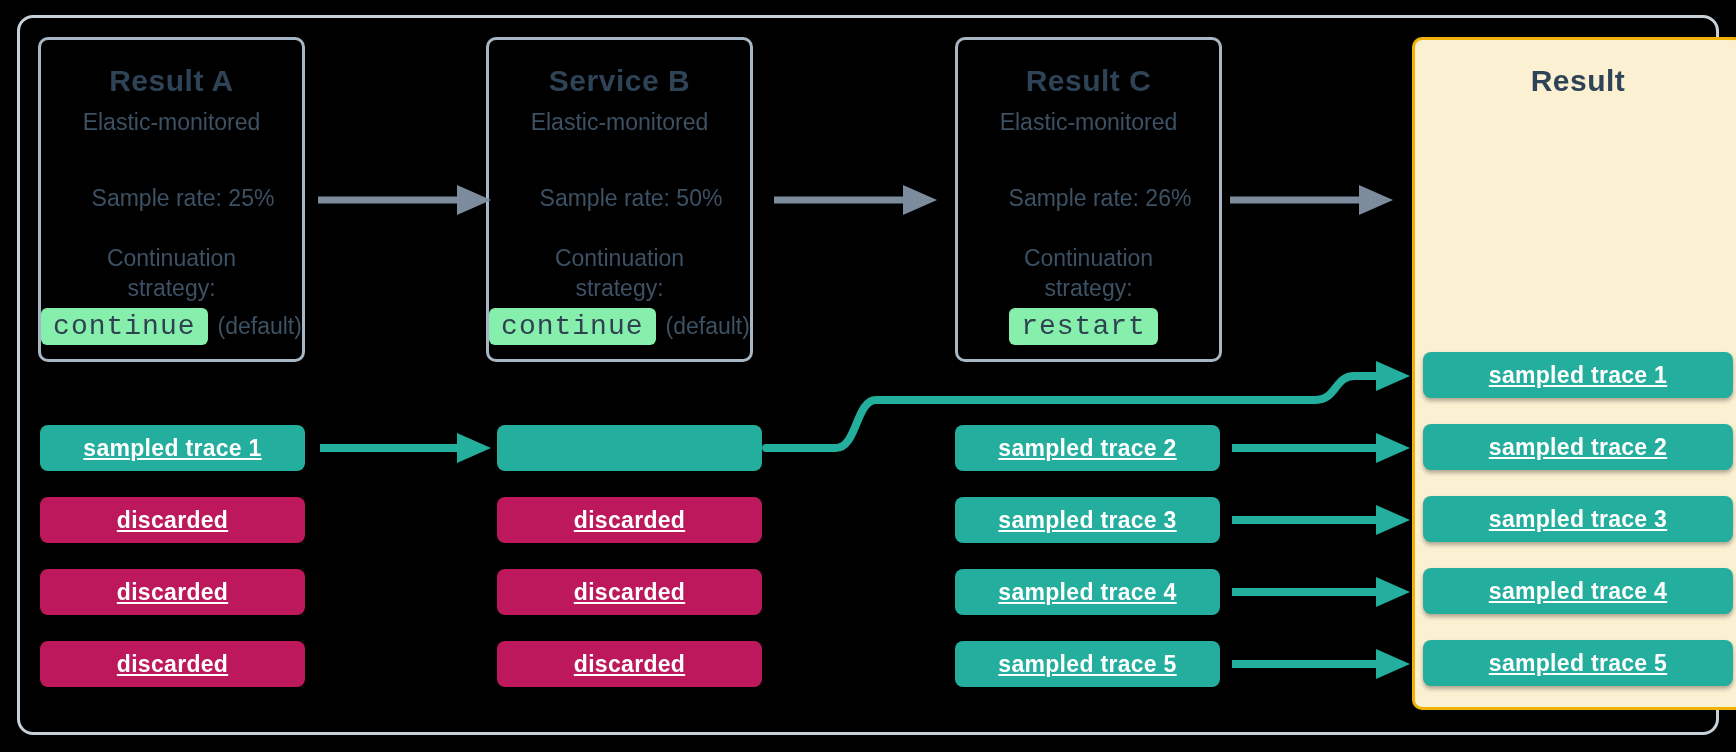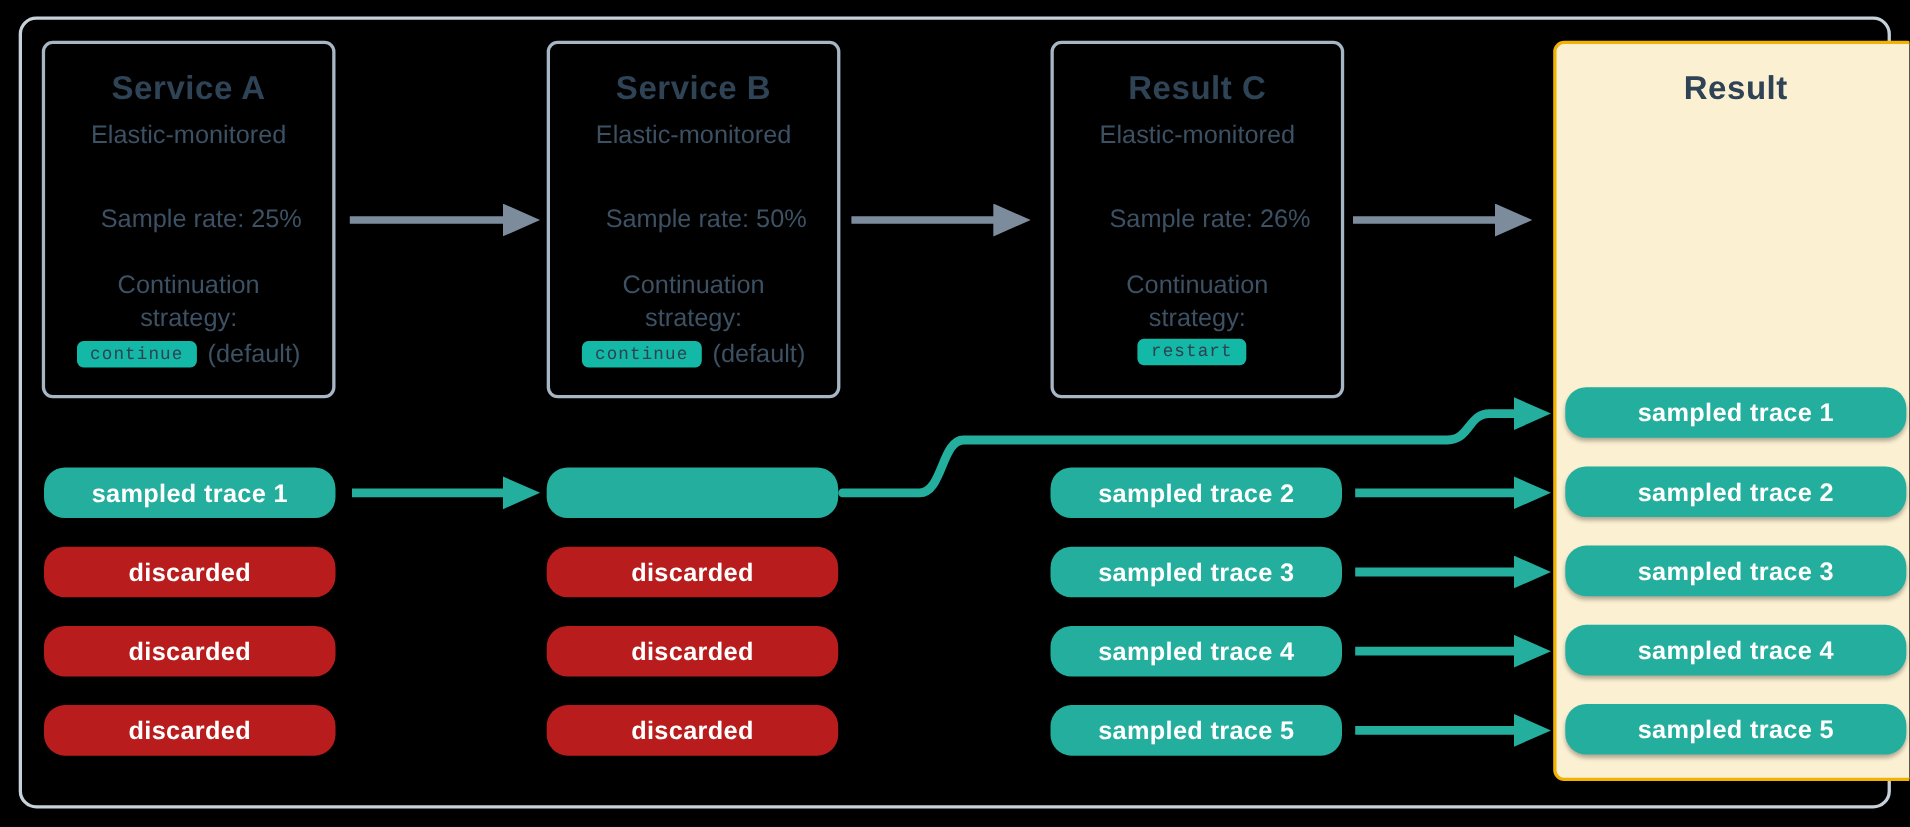--- a/index.html
+++ b/index.html
@@ -9,59 +9,60 @@
   }
   .outer-frame{
     position:absolute;left:17px;top:15px;width:1702px;height:720px;
     border:3px solid #c6d1d9;border-radius:16px;box-sizing:border-box;
   }
   
   .service-box{
     position:absolute;top:37px;width:267px;height:325px;box-sizing:border-box;
     border:3px solid #a7b6c4;border-radius:10px;text-align:center;color:#3d5164;
   }
-  #box-a{left:38px}#box-b{left:497px}#box-c{left:955px}
+  #box-a{left:38px}#box-b{left:486px}#box-c{left:955px}
   .service-box .title{margin-top:24px;font-size:30px;font-weight:bold;color:#2f4356;letter-spacing:.5px;}
   .service-box .subtitle{margin-top:11px;font-size:23px;}
   .service-box .rate{margin-top:49px;font-size:23px;padding-left:23px;}
   .service-box .strategy{margin-top:31px;font-size:23px;line-height:30px;}
   .strategy-row{margin-top:5px;display:flex;justify-content:center;align-items:center;gap:10px;font-size:23px;}
   .code-chip{
-    background:#14b8a6;color:#2e4252;font-family:"Liberation Mono","DejaVu Sans Mono",monospace;
-    font-size:16px;padding:3px 12px;border-radius:6px;letter-spacing:1px;
+    background:#86efac;color:#2e4252;font-family:"Liberation Mono","DejaVu Sans Mono",monospace;
+    font-size:28px;padding:3px 12px;border-radius:6px;letter-spacing:1px;
   }
   
   .result-panel{
     position:absolute;left:1412px;top:37px;width:332px;height:673px;box-sizing:border-box;
     background:#fcf0d2;border:3px solid #f2b203;border-radius:10px;text-align:center;
   }
   .result-panel .title{margin-top:24px;font-size:30px;font-weight:bold;color:#2f4356;letter-spacing:.5px;}
   .result-traces{position:absolute;left:8px;right:8px;top:312px;display:flex;flex-direction:column;gap:26px;}
   
   .lane{position:absolute;top:425px;width:265px;display:flex;flex-direction:column;gap:26px;}
   #lane-a{left:40px}#lane-b{left:497px}#lane-c{left:955px}
   .trace-chip{
-    height:46px;border-radius:19px;display:flex;align-items:center;justify-content:center;
+    height:46px;border-radius:8px;display:flex;align-items:center;justify-content:center;
     color:#ffffff;font-size:23px;font-weight:bold;letter-spacing:.3px;
     box-shadow:0 3px 4px rgba(0,0,0,0.30);
+    text-decoration:underline;
   }
   .trace-chip.sampled{background:#23ae9e;}
-  .trace-chip.discarded{background:#b91c1c;}
+  .trace-chip.discarded{background:#be185d;}
   
   #arrows{position:absolute;left:0;top:0;pointer-events:none;}
 </style>
 </head>
 <body>
 
 <div id="canvas">
 
   <div class="outer-frame"></div>
 
   <div class="service-box" id="box-a">
-    <div class="title">Service A</div>
+    <div class="title">Result A</div>
     <div class="subtitle">Elastic-monitored</div>
     <div class="rate">Sample rate: 25%</div>
     <div class="strategy">
       <span>Continuation</span><br>
       <span>strategy:</span>
     </div>
     <div class="strategy-row">
       <span class="code-chip">continue</span>
       <span>(default)</span>
     </div>

